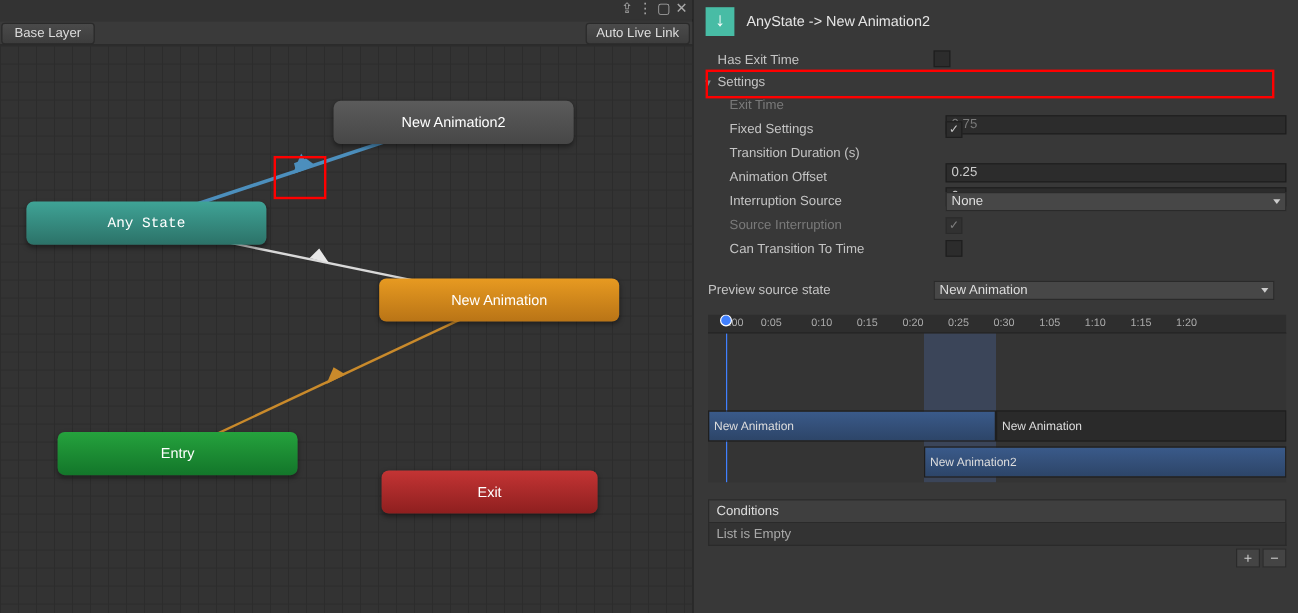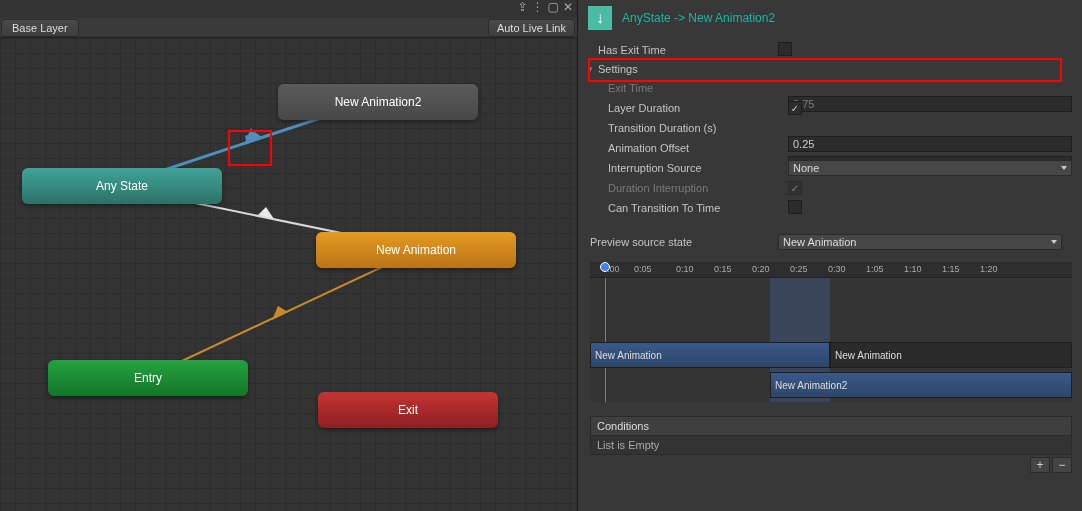--- a/index.html
+++ b/index.html
@@ -81,21 +81,21 @@
     width: 200px;
     height: 36px;
     border-radius: 6px;
     display: flex;
     align-items: center;
     justify-content: center;
     font-size: 12px;
     color: #fff;
     box-shadow: 0 2px 4px rgba(0,0,0,0.4);
   }
-  .node-anystate { background: linear-gradient(#3fa396,#2c7268); top: 130px; left: 22px; }
+  .node-anystate { background: linear-gradient(#3fa396,#2c7268); top: 130px; left: 22px; font-family: Liberation Mono, monospace; }
   .node-entry    { background: linear-gradient(#25a23d,#13762a); top: 322px; left: 48px;  }
   .node-exit     { background: linear-gradient(#c43434,#8e1f1f); top: 354px; left: 318px; width: 180px; }
   .node-newanim2 { background: linear-gradient(#5b5b5b,#474747); top: 46px;  left: 278px; }
   .node-newanim  { background: linear-gradient(#e79a21,#b97416); top: 194px; left: 316px; }
 
   svg.edges { position: absolute; top:0; left:0; width:100%; height:100%; pointer-events:none; }
 
   .red-box-graph {
     position: absolute;
     border: 2px solid #ff0000;
@@ -118,21 +118,21 @@
   }
   .title-icon {
     width: 24px; height: 24px;
     background: #48bca5;
     position: relative;
     display: flex; align-items:center; justify-content:center;
   }
   .title-icon::after{
     content:"↓"; color:#fff; font-size:16px; font-weight:bold;
   }
-  .title-text { color: #14b8a6; font-size: 12px; }
+  .title-text { color: #e5e5e5; font-size: 12px; }
 
   .red-box-insp {
     position: absolute;
     border: 2px solid #ff0000;
     top: 58px; left: 10px; right: 20px; height: 24px;
     pointer-events:none;
   }
 
   .prop-row {
     display: flex;
@@ -358,21 +358,21 @@
   <div class="red-box-insp"></div>
 
   <div class="foldout">Settings</div>
 
   <div class="prop-row indent">
     <div class="prop-label disabled">Exit Time</div>
     <div class="prop-field"><input class="input-text disabled" value="0.75" style=""></div>
   </div>
 
   <div class="prop-row indent">
-    <div class="prop-label">Layer Duration</div>
+    <div class="prop-label">Fixed Settings</div>
     <div class="prop-field"><span class="checkbox checked"></span></div>
   </div>
 
   <div class="prop-row indent">
     <div class="prop-label">Transition Duration (s)</div>
     <div class="prop-field"><input class="input-text" value="0.25" style=""></div>
   </div>
 
   <div class="prop-row indent">
     <div class="prop-label">Animation Offset</div>
@@ -380,21 +380,21 @@
   </div>
 
   <div class="prop-row indent">
     <div class="prop-label">Interruption Source</div>
     <div class="prop-field">
         <div class="dropdown">None</div>
       </div>
   </div>
 
   <div class="prop-row indent">
-    <div class="prop-label disabled">Duration Interruption</div>
+    <div class="prop-label disabled">Source Interruption</div>
     <div class="prop-field"><span class="checkbox checked disabled"></span></div>
   </div>
 
   <div class="prop-row indent">
     <div class="prop-label">Can Transition To Time</div>
     <div class="prop-field"><span class="checkbox"></span></div>
   </div>
 
   <div class="preview-row">
     <div class="preview-label">Preview source state</div>

